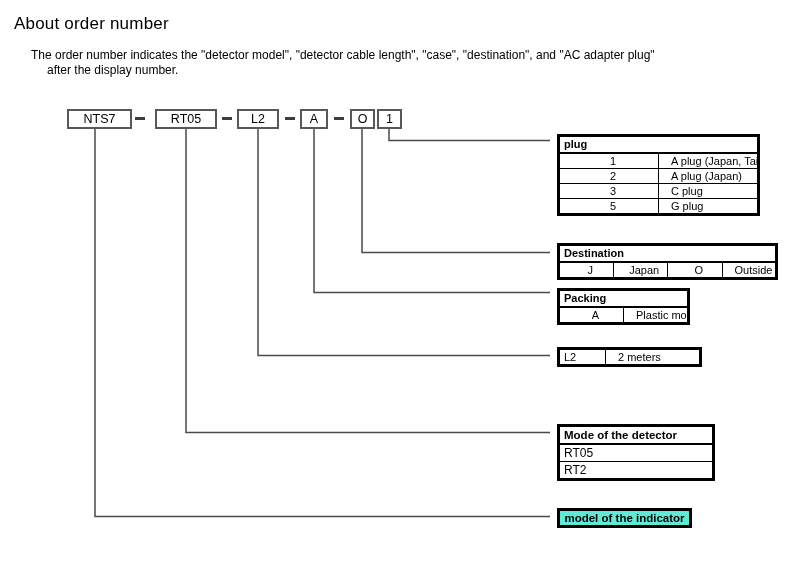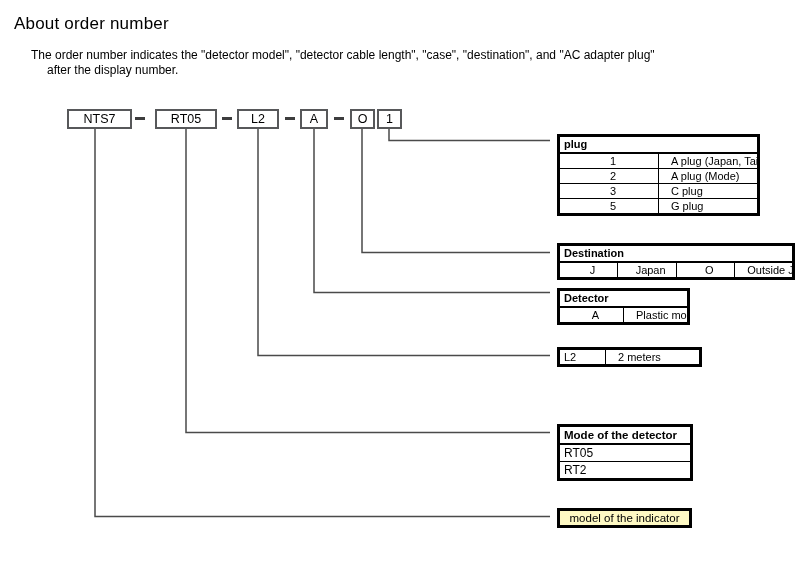--- a/index.html
+++ b/index.html
@@ -35,23 +35,23 @@
     border:1px solid #000;height:14px;line-height:13px;
     padding:0 4px 0 12px;white-space:nowrap;overflow:hidden;
   }
   table.tbl tr.hdr td{
     font-weight:bold;border-bottom:2px solid #000;padding-left:4px;height:15px;
   }
   td.code{text-align:center;padding:0;}
   table.mode td{font-size:12px;padding-left:4px;height:16px;}
   table.mode tr.hdr td{font-size:11.5px;height:16px;}
   .label-box{
-    position:absolute;box-sizing:border-box;border:3px solid #000;background:#fef9c3;
+    position:absolute;box-sizing:border-box;border:3px solid #000;background:#5eead4;
     display:flex;align-items:center;justify-content:center;
-    font-weight:normal;font-size:11.5px;white-space:nowrap;text-align:right;
+    font-weight:bold;font-size:11.5px;white-space:nowrap;text-align:right;
   }
 </style>
 </head>
 <body>
 
 <div id="canvas">
 
   <div class="page-title">About order number</div>
 
   <div class="desc">
@@ -83,69 +83,69 @@
     <tbody>
         <tr class="hdr">
           <td colspan="2">plug</td>
         </tr>
     <tr>
       <td class="code" style="width:26px;">1</td>
       <td>A plug (Japan, Taiwan, USA)</td>
     </tr>
     <tr>
       <td class="code">2</td>
-      <td>A plug (Mode)</td>
+      <td>A plug (Japan)</td>
     </tr>
     <tr>
       <td class="code">3</td>
       <td>C plug</td>
     </tr>
     <tr>
       <td class="code">5</td>
       <td>G plug</td>
     </tr>
   </tbody>
     </table>
 
-  <table class="tbl" style="left:557px;top:243px;width:238px;">
+  <table class="tbl" style="left:557px;top:243px;width:221px;">
     <tbody>
         <tr class="hdr">
           <td colspan="4">Destination</td>
         </tr>
     <tr>
       <td class="code" style="width:21px;">J</td>
       <td class="code" style="width:52px;">Japan</td>
       <td class="code" style="width:27px;">O</td>
       <td class="code">Outside Japan</td>
     </tr>
   </tbody>
     </table>
 
   <table class="tbl" style="left:557px;top:288px;width:133px;">
     <tbody>
         <tr class="hdr">
-          <td colspan="2">Detector</td>
+          <td colspan="2">Packing</td>
         </tr>
     <tr>
       <td class="code" style="width:23px;">A</td>
       <td>Plastic model</td>
     </tr>
   </tbody>
     </table>
 
   <table class="tbl" style="left:557px;top:347px;width:145px;">
     <tbody>
     <tr>
       <td style="width:37px;padding-left:4px;">L2</td>
       <td>2 meters</td>
     </tr>
   </tbody>
     </table>
 
-  <table class="tbl mode" style="left:557px;top:424px;width:136px;">
+  <table class="tbl mode" style="left:557px;top:424px;width:158px;">
     <tbody>
         <tr class="hdr">
           <td>Mode of the detector</td>
         </tr>
     <tr>
       <td>RT05</td>
     </tr>
     <tr>
       <td>RT2</td>
     </tr>

